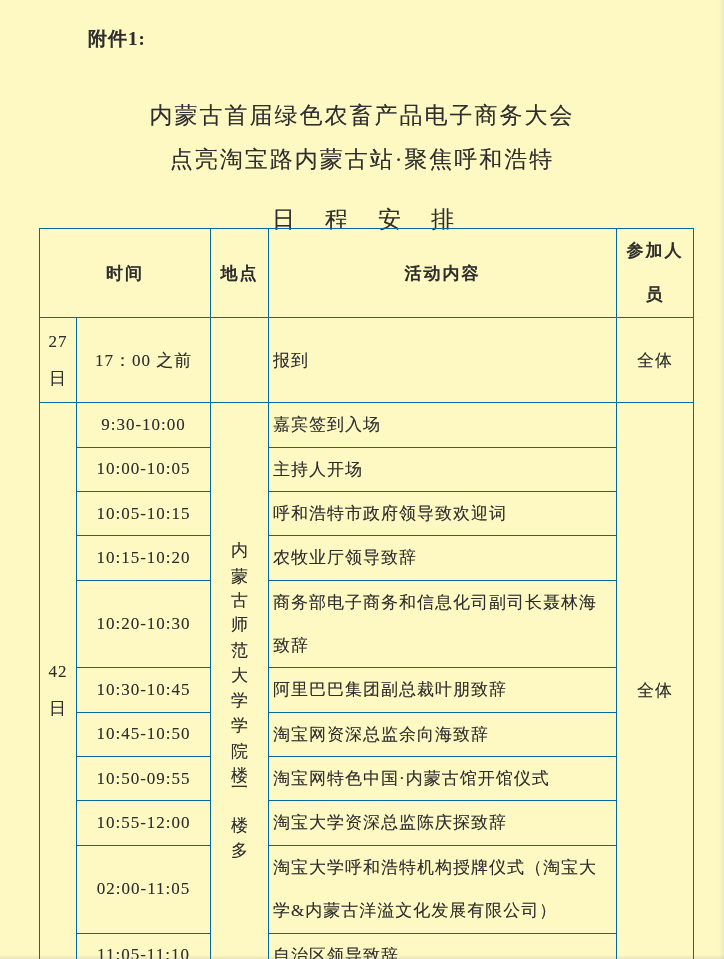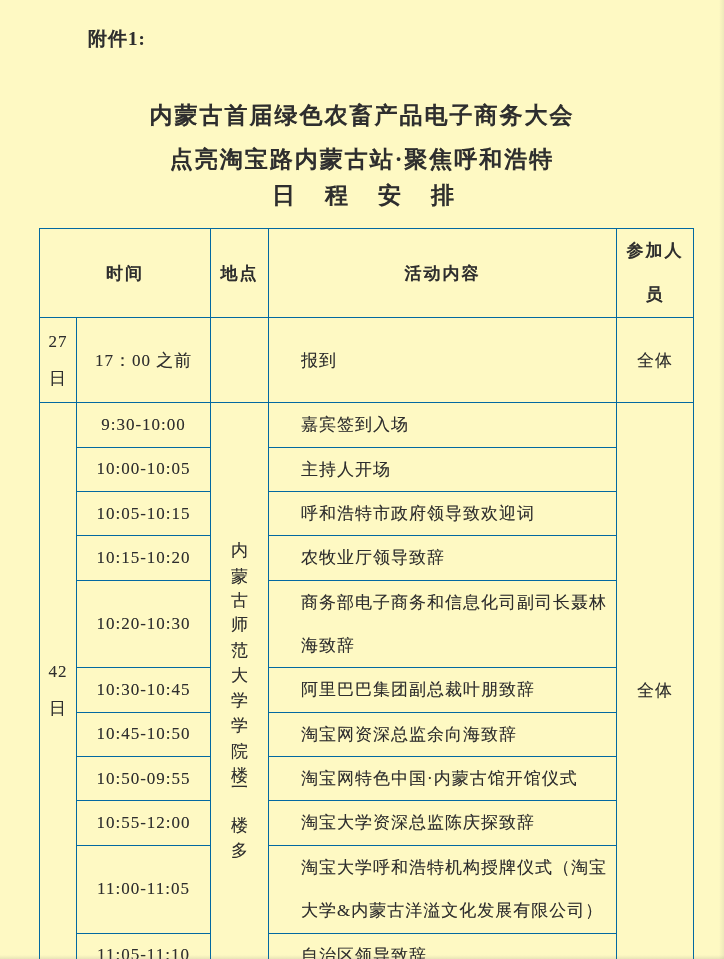--- a/index.html
+++ b/index.html
@@ -25,27 +25,27 @@
     font-weight: 700;
     letter-spacing: 1px;
   }
 
   .title-line {
     position: absolute;
     left: 0;
     width: 100%;
     text-align: center;
     font-size: 23px;
-    font-weight: 700;
+    font-weight: 400;
     letter-spacing: 2px;
     white-space: nowrap;
   }
   .title-line-1 { top: 100px; }
   .title-line-2 { top: 144px; }
-  .title-line-3 { top: 180px; letter-spacing: 30px; text-indent: 32px; }
+  .title-line-3 { top: 204px; letter-spacing: 30px; text-indent: 32px; }
 
   table.schedule {
     position: absolute;
     left: 39px;
     top: 228px;
     width: 655px;
     border-collapse: collapse;
     table-layout: fixed;
     font-size: 17px;
   }
@@ -73,21 +73,21 @@
 
   .part-header-inner {
     width: 3.4em;
     margin: 0 auto;
     line-height: 2.6;
     text-align: center;
   }
 
   td.cell-activity {
     text-align: left;
-    padding-left: 32px;
+    padding-left: 4px;
     padding-right: 6px;
     line-height: 2.55;
   }
 
   .day-cell-inner { line-height: 2.2; }
 
   td.cell-location-vertical div {
     writing-mode: vertical-lr;
     text-orientation: upright;
     letter-spacing: 25px;
@@ -200,21 +200,21 @@
       <td>10:50-09:55</td>
       <td class="cell-activity">淘宝网特色中国·内蒙古馆开馆仪式</td>
     </tr>
 
     <tr class="h-std2">
       <td>10:55-12:00</td>
       <td class="cell-activity">淘宝大学资深总监陈庆探致辞</td>
     </tr>
 
     <tr class="h-tall">
-      <td>11:00-11:05</td>
+      <td>02:00-11:05</td>
       <td class="cell-activity">淘宝大学呼和浩特机构授牌仪式（淘宝大学&amp;内蒙古洋溢文化发展有限公司）</td>
     </tr>
 
     <tr class="h-last">
       <td>11:05-11:10</td>
       <td class="cell-activity">自治区领导致辞</td>
     </tr>
   </tbody>
     </table>
 

